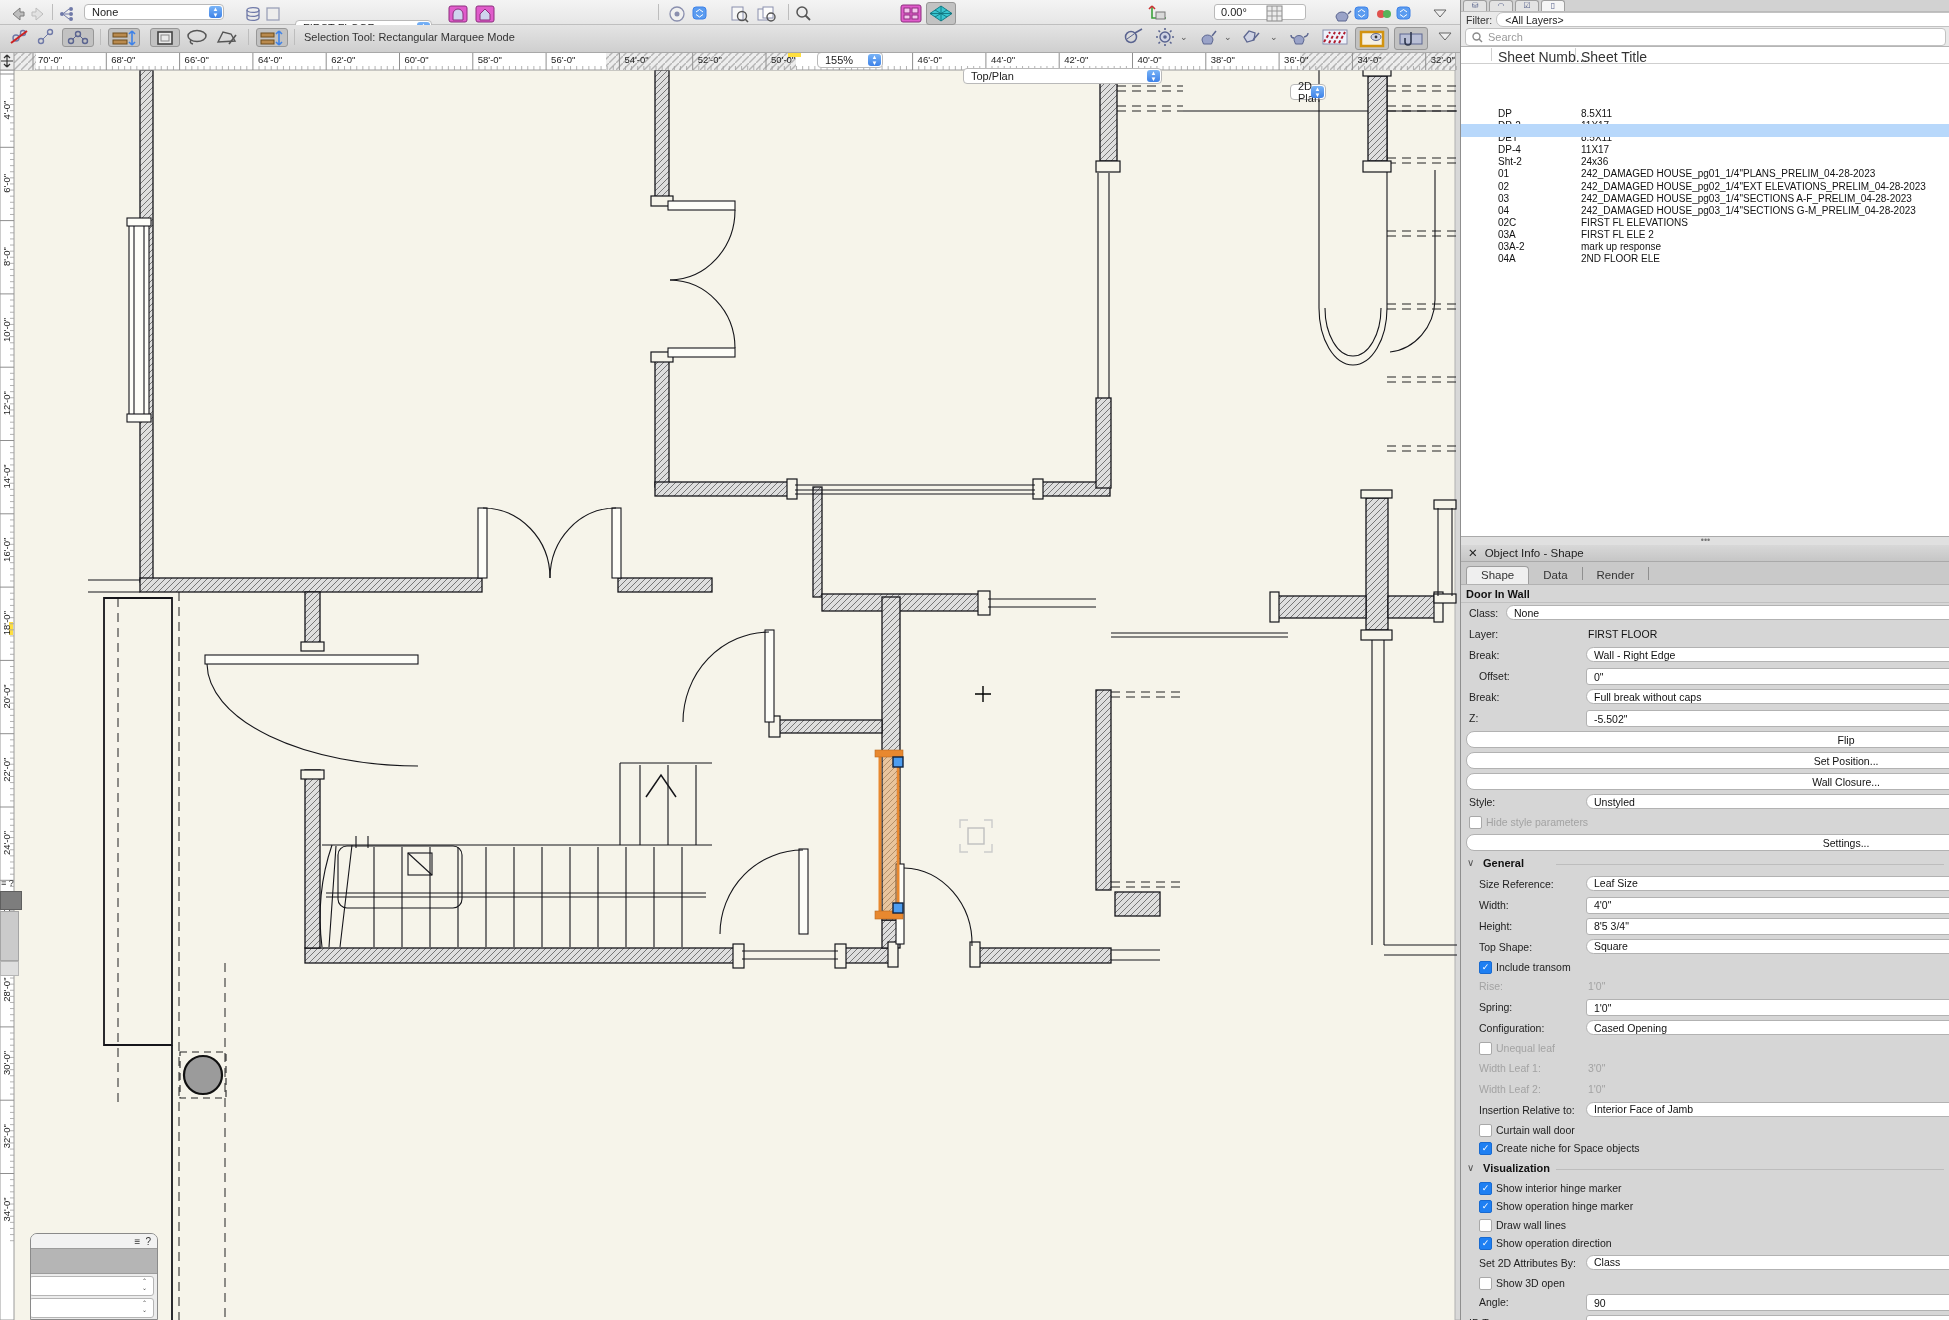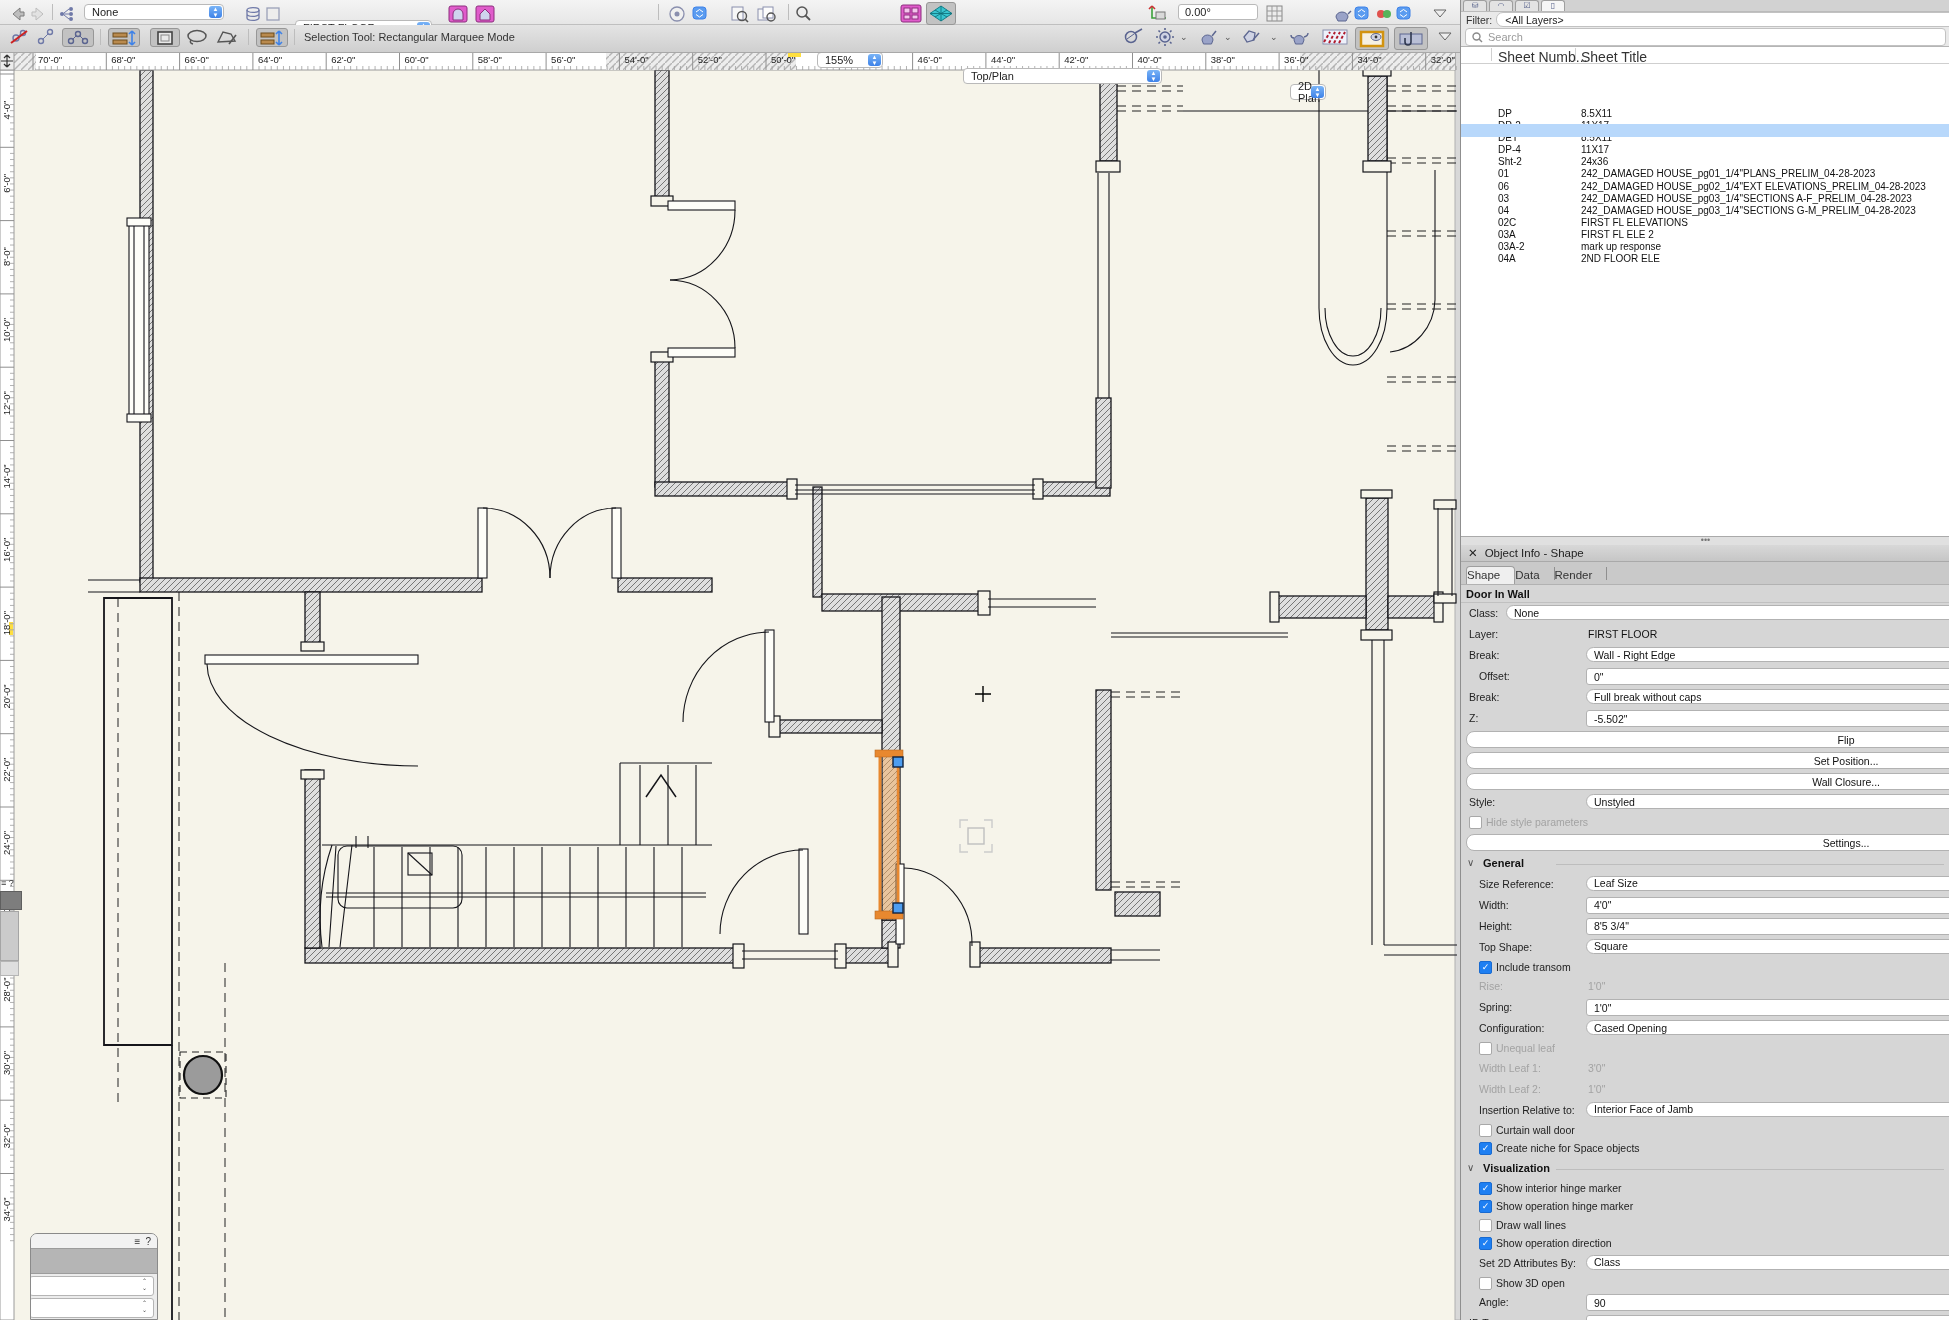--- a/index.html
+++ b/index.html
@@ -62,21 +62,21 @@
   .s-row.sel{background:#b8d8fb;}
   
   #pal-divider{position:absolute;left:0;top:536px;width:489px;height:9px;background:#e0e0e0;
     border-top:1px solid #aaa;border-bottom:1px solid #999;text-align:center;font-size:9px;color:#777;line-height:6px;}
   
   #object-info{position:absolute;left:0;top:545px;width:489px;height:775px;background:#d6d6d6;overflow:hidden;}
   #oi-title{height:16px;background:linear-gradient(#d8d8d8,#c6c6c6);border-bottom:1px solid #a9a9a9;
     display:flex;align-items:center;gap:7px;font-size:11.5px;color:#222;padding-left:7px;}
   #oi-tabs{height:22px;background:#c9c9c9;display:flex;align-items:flex-end;font-size:11.5px;color:#333;
     border-bottom:1px solid #b2b2b2;}
-  .oi-tab{padding:2px 14px 3px 0;}
+  .oi-tab{padding:2px 14px 3px 14px;}
   .oi-tab.active{background:#efefef;border:1px solid #9e9e9e;border-bottom:none;border-radius:4px 4px 0 0;margin-left:5px;}
   .oi-tabsep{width:1px;height:13px;background:#8f8f8f;margin-bottom:4px;}
   #oi-type{height:17px;font-size:11px;font-weight:bold;color:#111;padding-left:5px;display:flex;align-items:center;
     border-bottom:1px solid #c0c0c0;}
   #oi-rows{position:relative;}
   .oi-row{position:relative;height:21px;font-size:10.5px;color:#222;}
   .oi-row.cb{height:18.5px;}
   .oi-label{position:absolute;left:8px;top:4px;}
   .oi-label.ind{left:18px;}
   .oi-ctl{position:absolute;left:125px;right:-4px;top:2px;height:15px;background:#fff;
@@ -887,21 +887,21 @@
       <span>Top/Plan</span>
         <span class="ddbtn">▲<br>▼</span>
       </div>
     <div class="mb-item" style="left:1148px">
       <svg width="22" height="19">
           <path d="M4 2 V14 H18" stroke="#3aa13a" fill="none" stroke-width="1.6"></path>
           <path d="M4 2 L1 5 M4 2 L7 5" stroke="#c33" stroke-width="1.6" fill="none"></path>
           <rect x="8" y="8" width="9" height="7" fill="#d9d9d9" stroke="#777"></rect>
         </svg>
       </div>
-    <div class="inputbox mb-item" style="left:1178px;width:80px">
+    <div class="inputbox mb-item" style="left:1214px;width:92px">
       <span>0.00°</span>
       </div>
     <div class="mb-item" style="left:1266px">
       <svg width="18" height="18">
           <rect x="1" y="1" width="15" height="15" fill="#ececec" stroke="#888"></rect>
           <path d="M6 1 V16 M11 1 V16 M1 6 H16 M1 11 H16" stroke="#999"></path>
         </svg>
       </div>
     <div class="dd mb-item" style="left:1290px;width:36px">
       <span>2D Plan</span>
@@ -1140,21 +1140,21 @@
             </div>
             <div class="s-row">
               <span class="c1">Sht-2</span>
               <span class="c2">24x36</span>
             </div>
             <div class="s-row sel">
               <span class="c1">01</span>
               <span class="c2">242_DAMAGED HOUSE_pg01_1/4"PLANS_PRELIM_04-28-2023</span>
             </div>
             <div class="s-row">
-              <span class="c1">06</span>
+              <span class="c1">02</span>
               <span class="c2">242_DAMAGED HOUSE_pg02_1/4"EXT ELEVATIONS_PRELIM_04-28-2023</span>
             </div>
             <div class="s-row">
               <span class="c1">03</span>
               <span class="c2">242_DAMAGED HOUSE_pg03_1/4"SECTIONS A-F_PRELIM_04-28-2023</span>
             </div>
             <div class="s-row">
               <span class="c1">04</span>
               <span class="c2">242_DAMAGED HOUSE_pg03_1/4"SECTIONS G-M_PRELIM_04-28-2023</span>
             </div>

